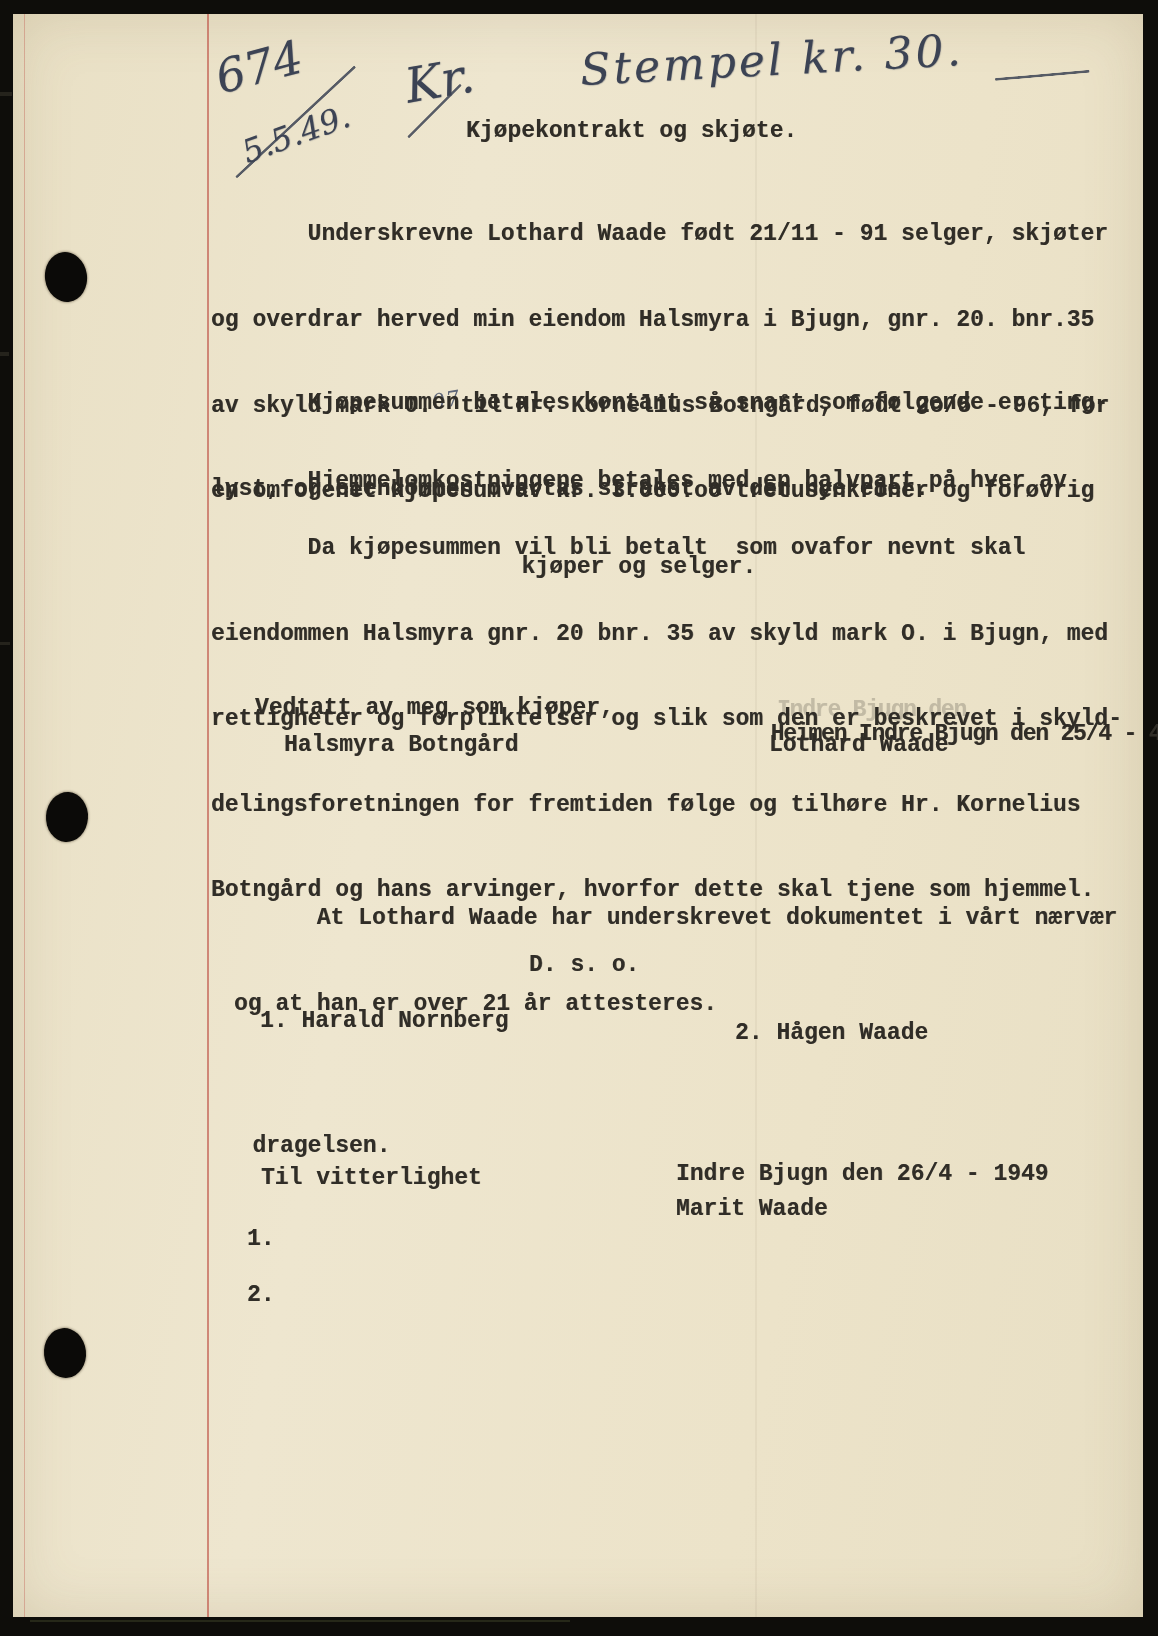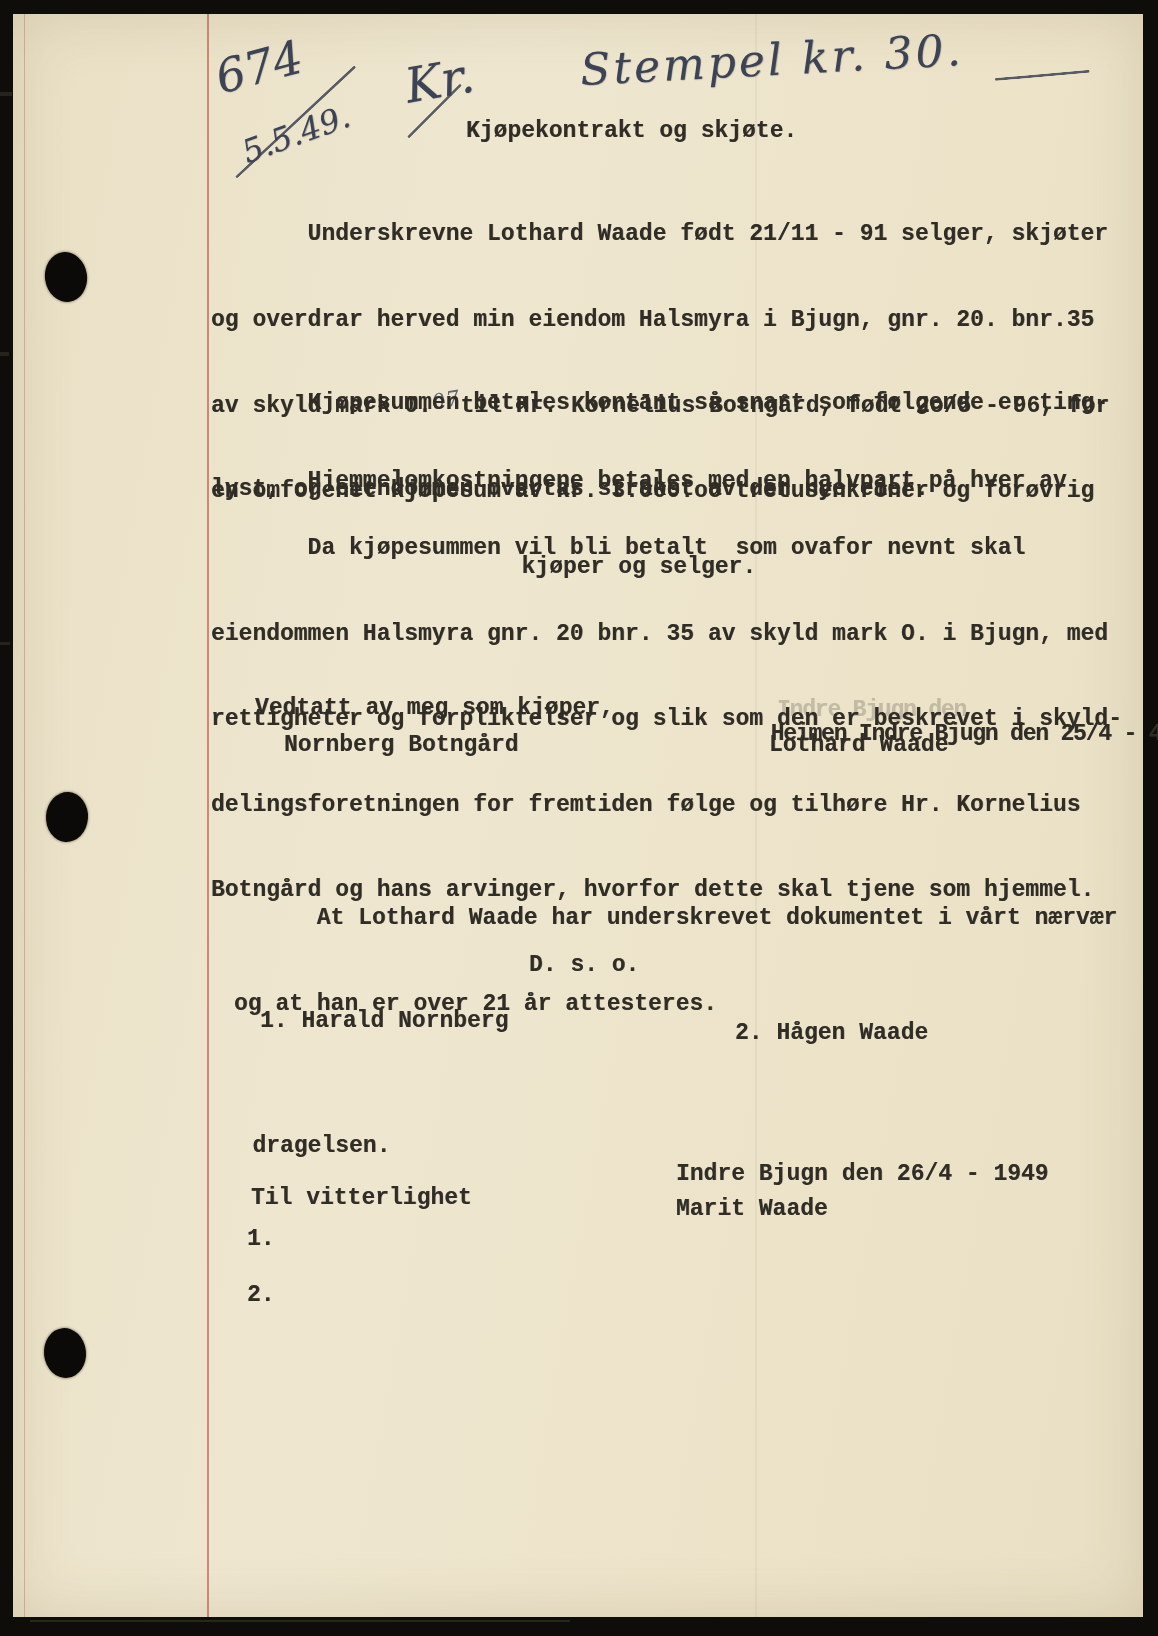--- a/index.html
+++ b/index.html
@@ -149,35 +149,35 @@
       <div class="tl">eiendommen Halsmyra gnr. 20 bnr. 35 av skyld mark O. i Bjugn, med</div>
       <div class="tl">rettigheter og forpliktelser og slik som den er beskrevet i skyld-</div>
       <div class="tl">delingsforetningen for fremtiden følge og tilhøre Hr. Kornelius</div>
       <div class="tl">Botngård og hans arvinger, hvorfor dette skal tjene som hjemmel.</div>
     </div>
 
     <div class="typed" style="left:242px; top:681px;">Vedtatt av meg som kjøper,</div>
     <div class="typed tight" style="left:682px; top:681px;">
       <span class="ghost">Indre Bjugn den</span><span>Heimen Indre Bjugn den 25/4 - 49</span>
     </div>
-    <div class="typed" style="left:271px; top:718px;">Nornberg Botngård</div>
+    <div class="typed" style="left:271px; top:718px;">Halsmyra Botngård</div>
     <div class="typed" style="left:756px; top:718px;">Lothard Waade</div>
 
     <div class="typed block" style="left:221px; top:836px;">
       <div class="tl">      At Lothard Waade har underskrevet dokumentet i vårt nærvær</div>
       <div class="tl">og at han er over 21 år attesteres.</div>
     </div>
     <div class="typed" style="left:516px; top:938px;">D. s. o.</div>
     <div class="typed" style="left:247px; top:994px;">1. Harald Nornberg</div>
     <div class="typed" style="left:722px; top:994px;margin-top:12px;">2. Hågen Waade</div>
 
     <div class="typed block" style="left:198px; top:1064px;">
       <div class="tl">   dragelsen.</div>
     </div>
 
     <div class="typed" style="left:663px; top:1147px;">Indre Bjugn den 26/4 - 1949</div>
-    <div class="typed" style="left:238px; top:1151px;margin-top:20px;">Til vitterlighet</div>
+    <div class="typed" style="left:248px; top:1151px;">Til vitterlighet</div>
     <div class="typed" style="left:663px; top:1182px;">Marit Waade</div>
     <div class="typed" style="left:234px; top:1212px;">1.</div>
     <div class="typed" style="left:234px; top:1268px;">2.</div>
 
   </div>
 </div>
 
 </body></html>

